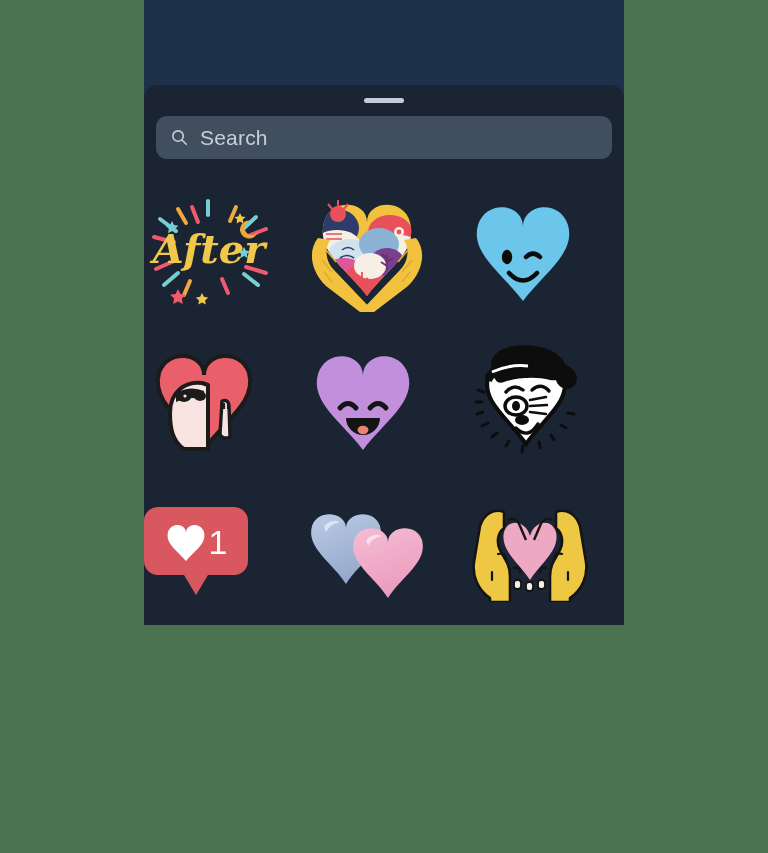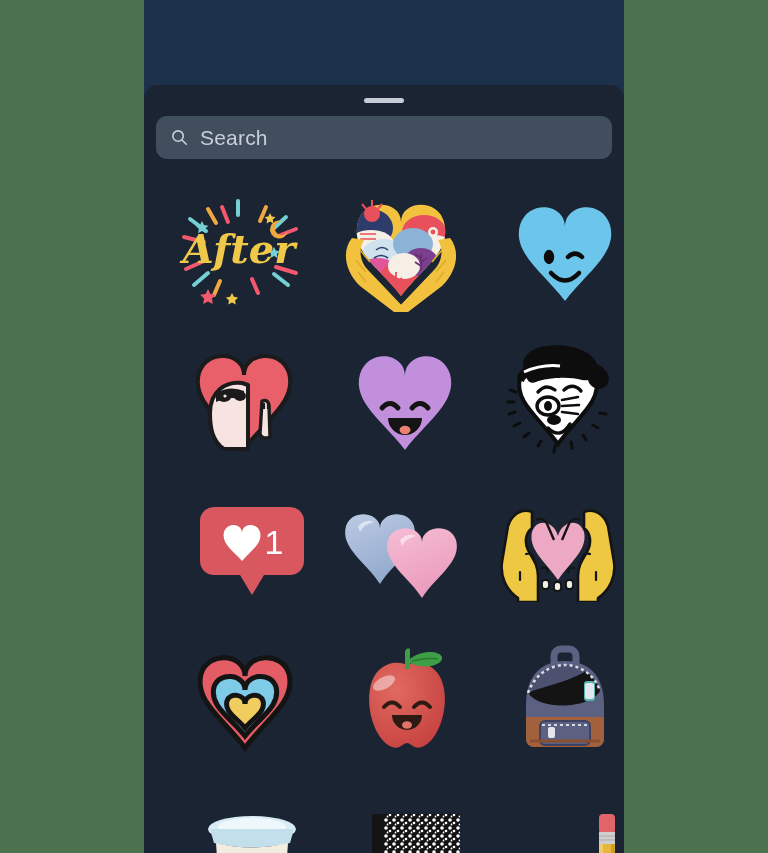--- a/index.html
+++ b/index.html
@@ -11,21 +11,21 @@
   }
   #app {
     position: relative;
     width: 768px; height: 853px;
     background: #4a724e;
   }
   
   #phone {
     position: absolute;
     left: 144px; top: 0;
-    width: 480px; height: 853px;
+    width: 480px; height: 625px;
     overflow: hidden;
     background: linear-gradient(180deg, #1d3049 0%, #203651 100%);
   }
   
   #sheet {
     position: absolute;
     left: 0; top: 85px;
     width: 480px; height: 768px;
     background: #1a2433;
     border-radius: 14px 14px 0 0;
@@ -63,21 +63,21 @@
     left: 0; top: 92px;
     width: 480px;
     display: grid;
     grid-template-columns: repeat(3, 1fr);
     row-gap: 0px;
   }
   .cell {
     height: 150px;
     display: flex;
     align-items: center;
-    justify-content: flex-end;
+    justify-content: flex-start;
   }
   .cell svg { display: block; }
 </style>
 </head>
 <body>
 
 <div id="app">
 
   <div id="phone">
 

